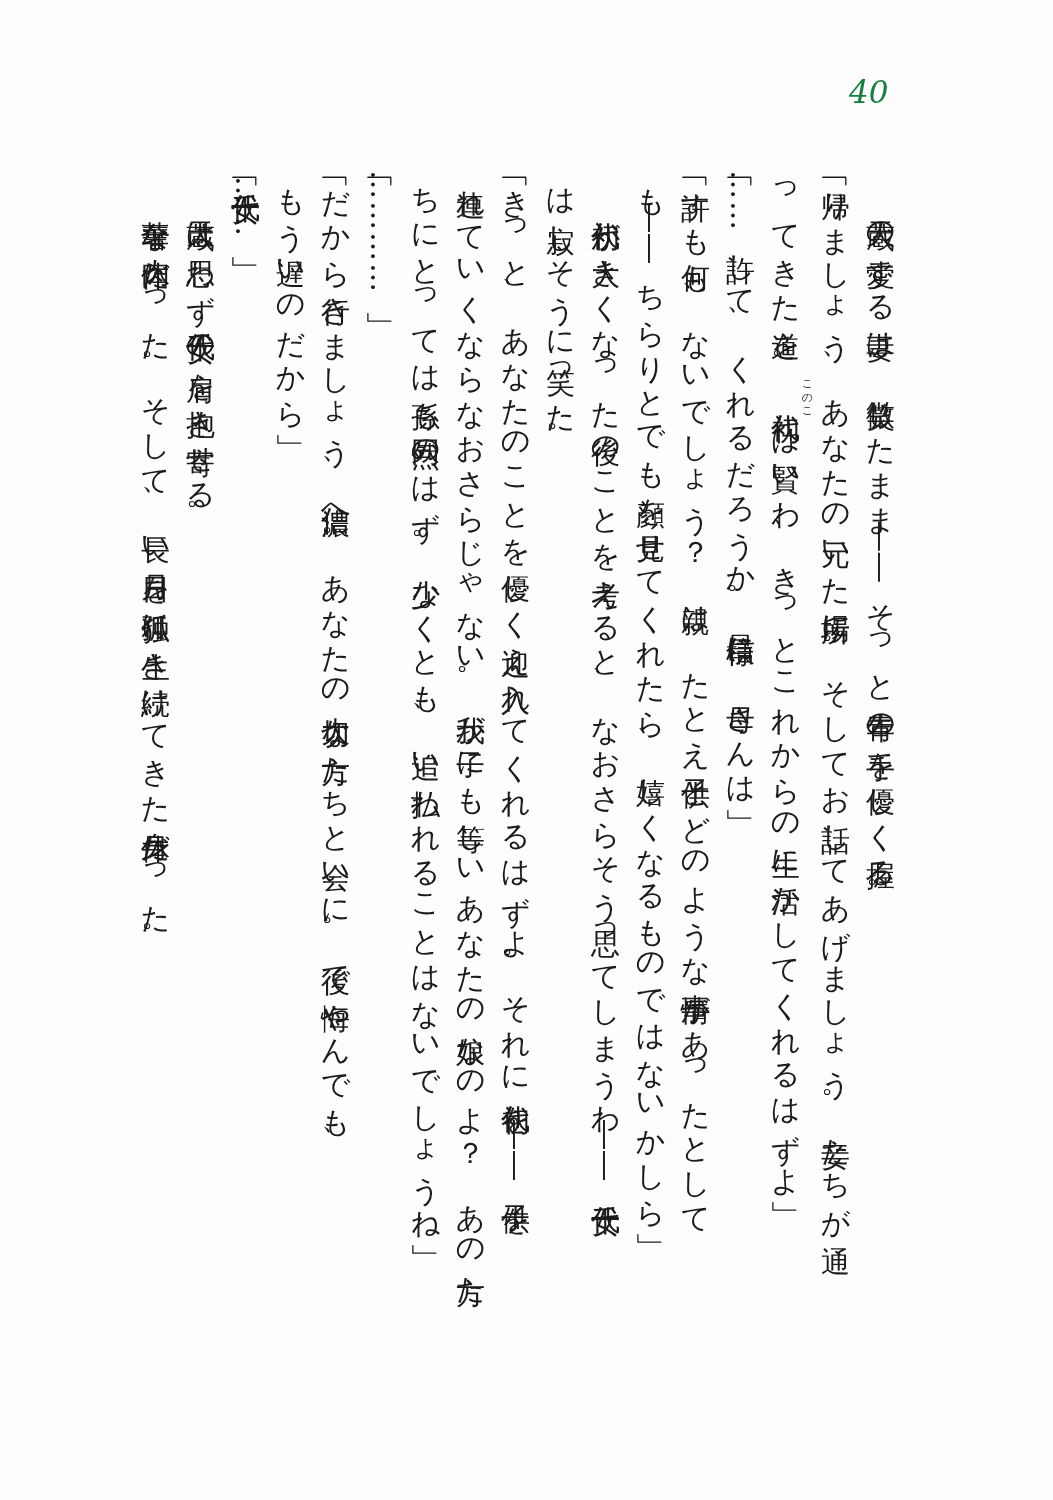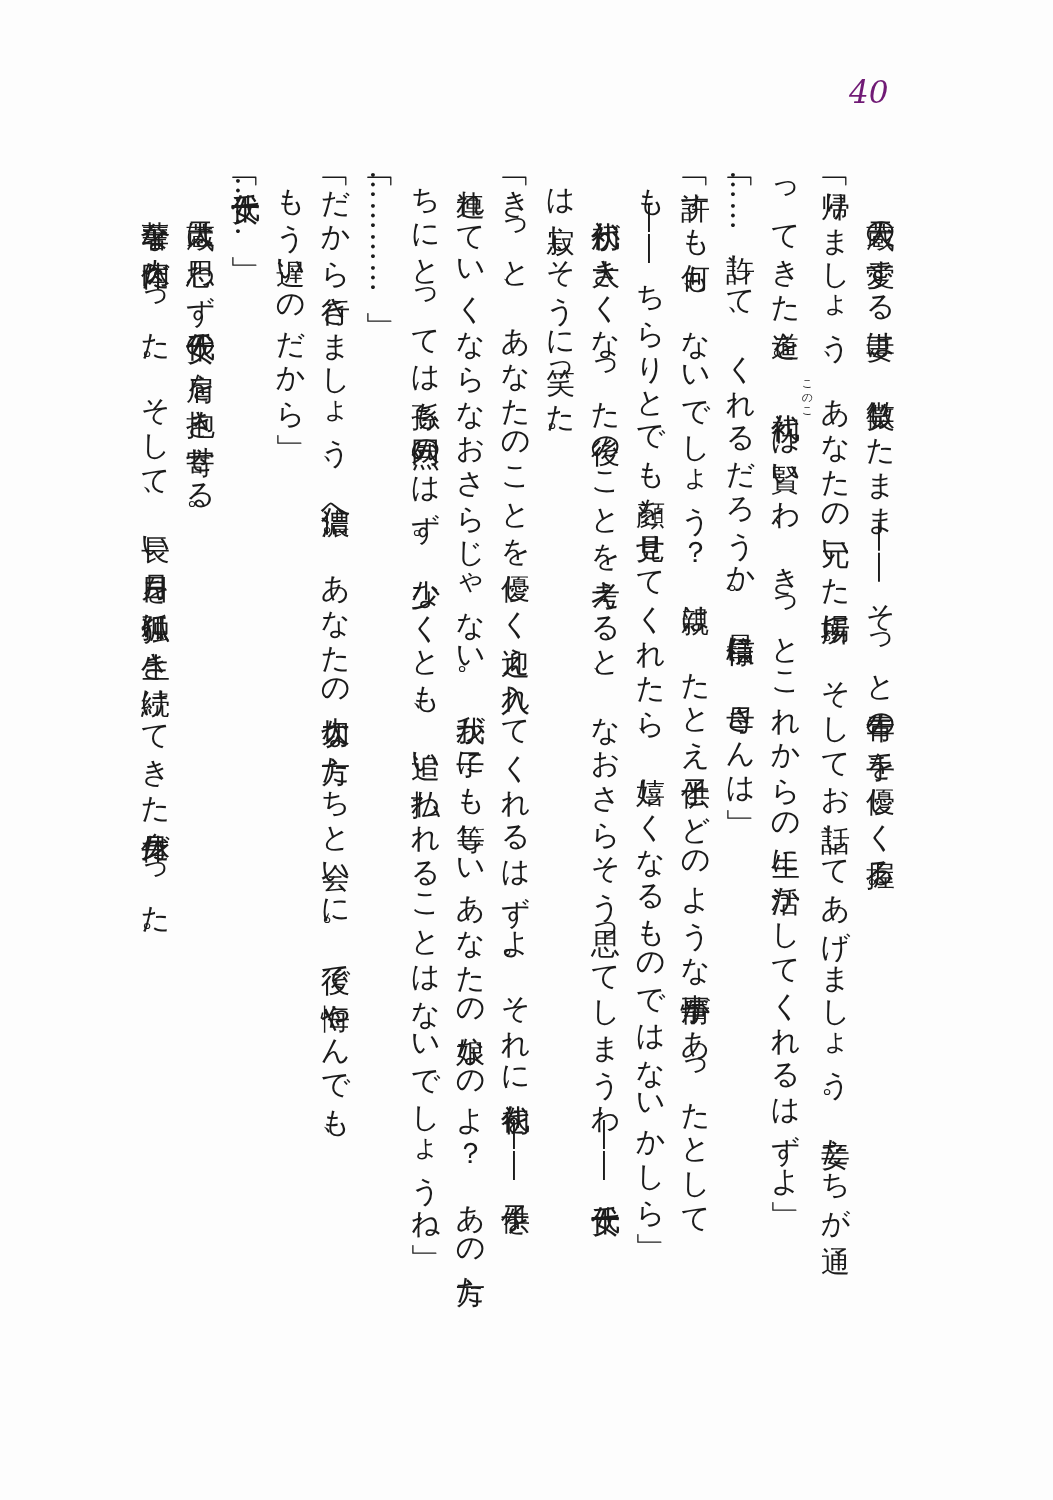--- a/index.html
+++ b/index.html
@@ -16,21 +16,21 @@
     overflow: hidden;
     font-family: "DejaVu Serif", "Liberation Serif", serif;
     color: #1b1b1b;
   }
   .page-number {
     position: absolute;
     top: 74px;
     left: 849px;
     font-size: 31px;
     font-style: italic;
-    color: #701a75;
+    color: #15803d;
   }
   .text-area {
     position: absolute;
     top: 168px;
     right: 150px;
     height: 1184px;
     writing-mode: vertical-rl;
     text-orientation: mixed;
   }
   .col {

